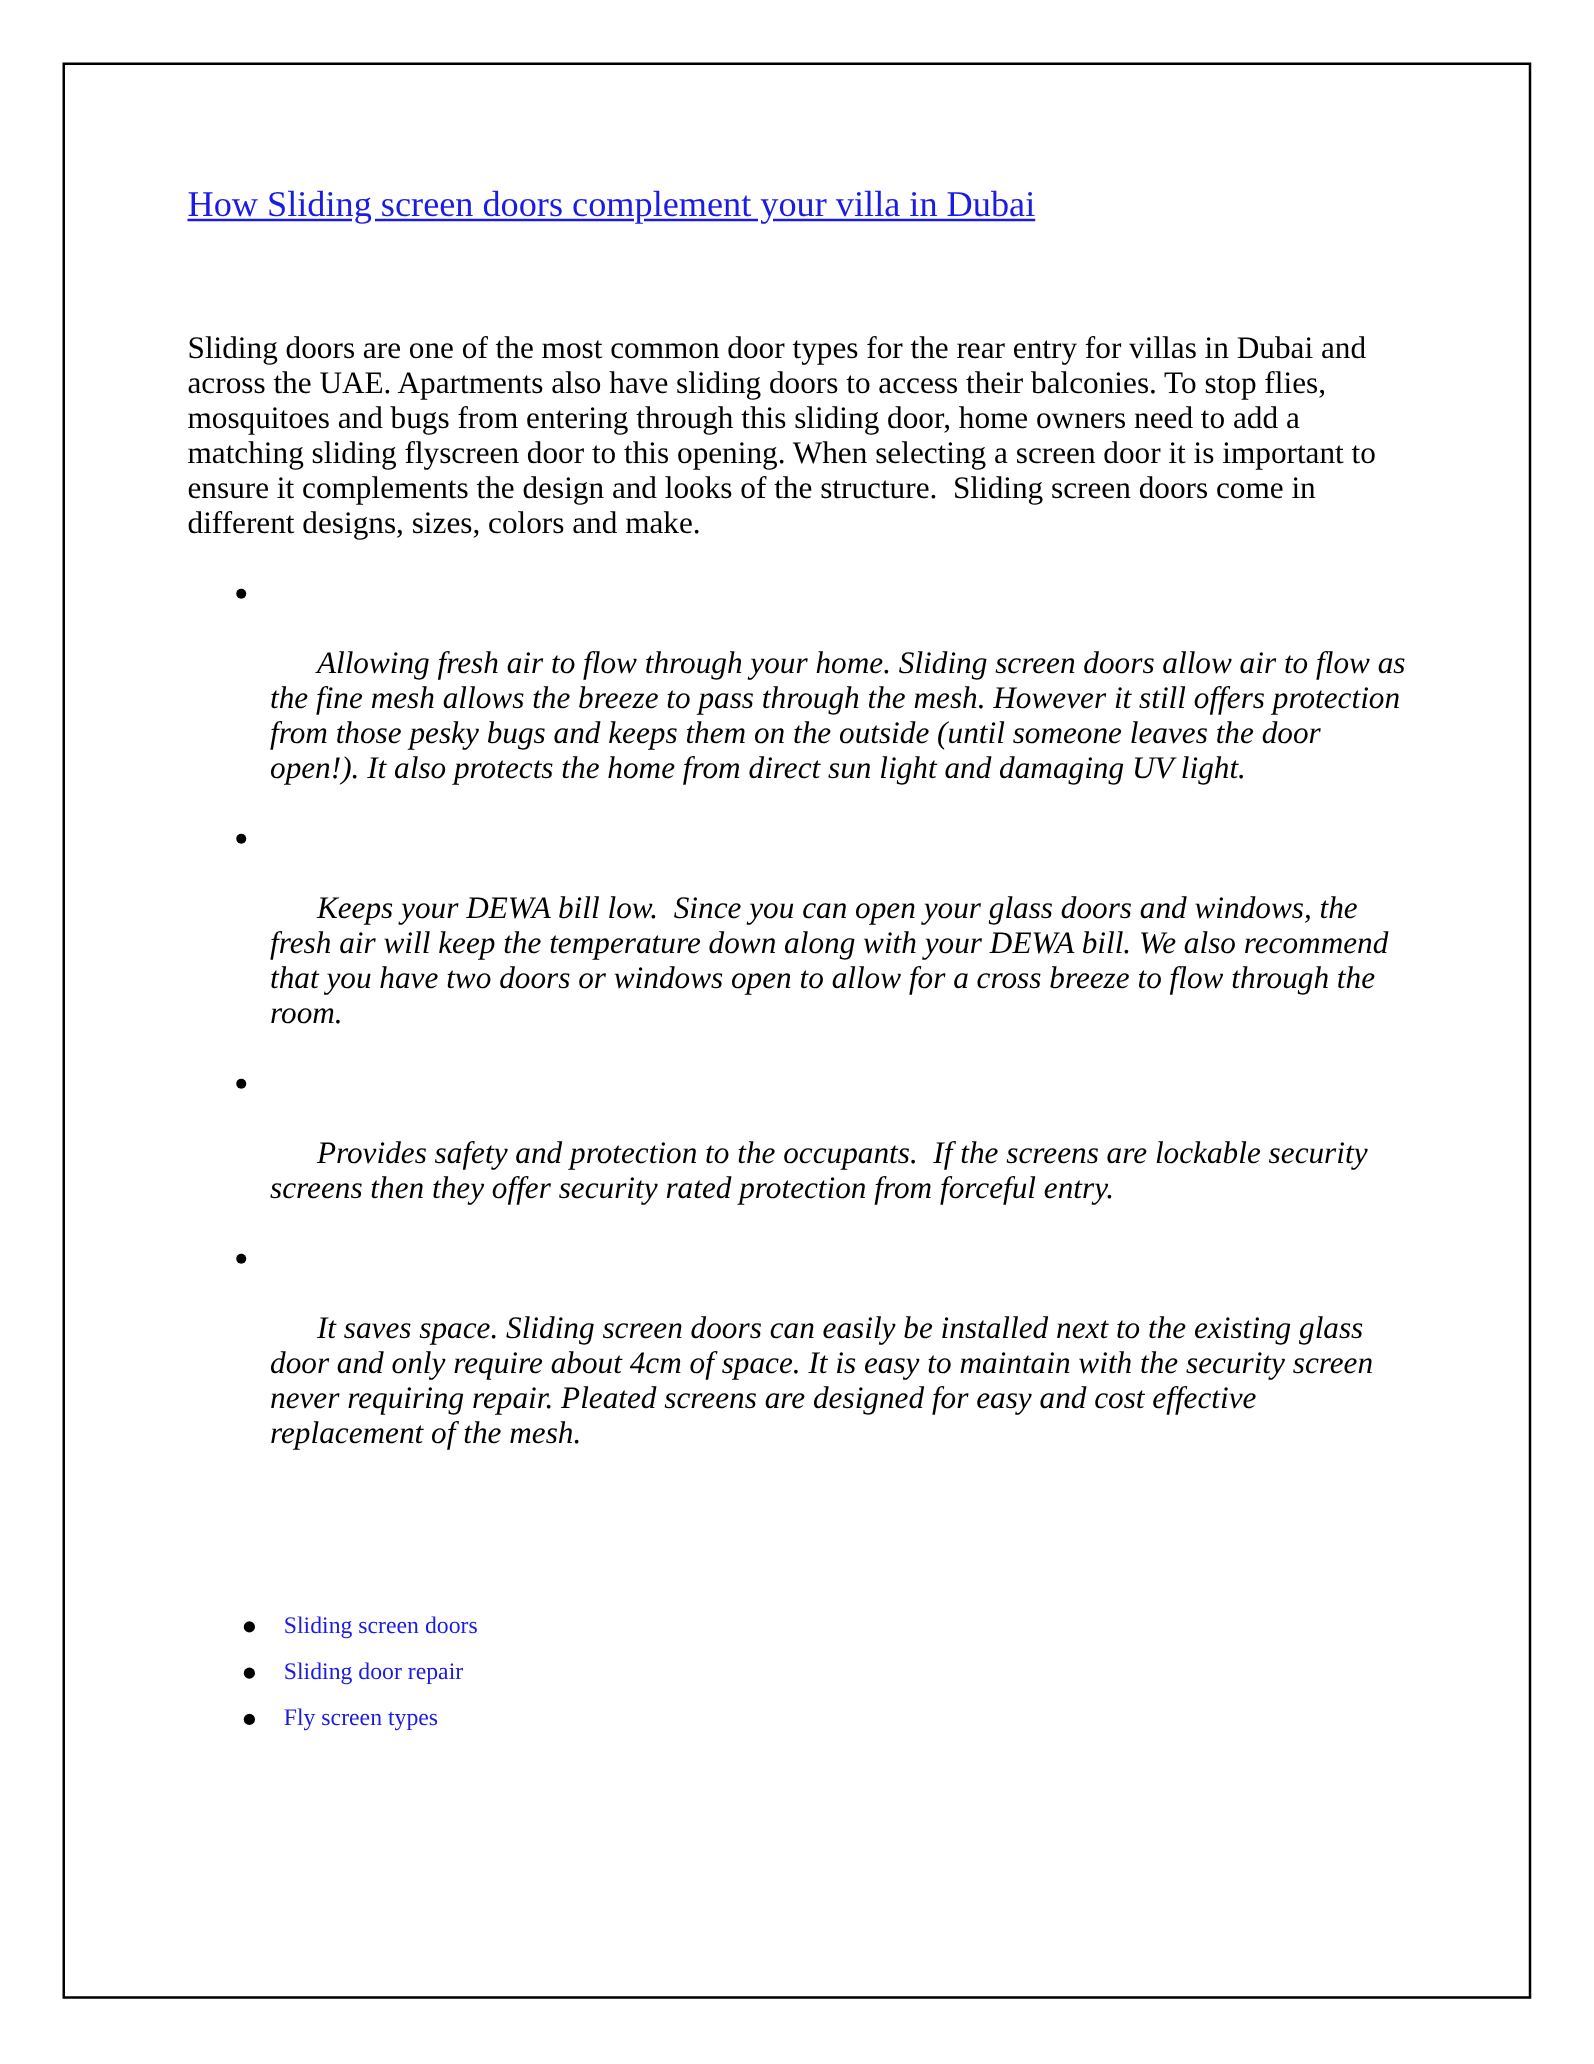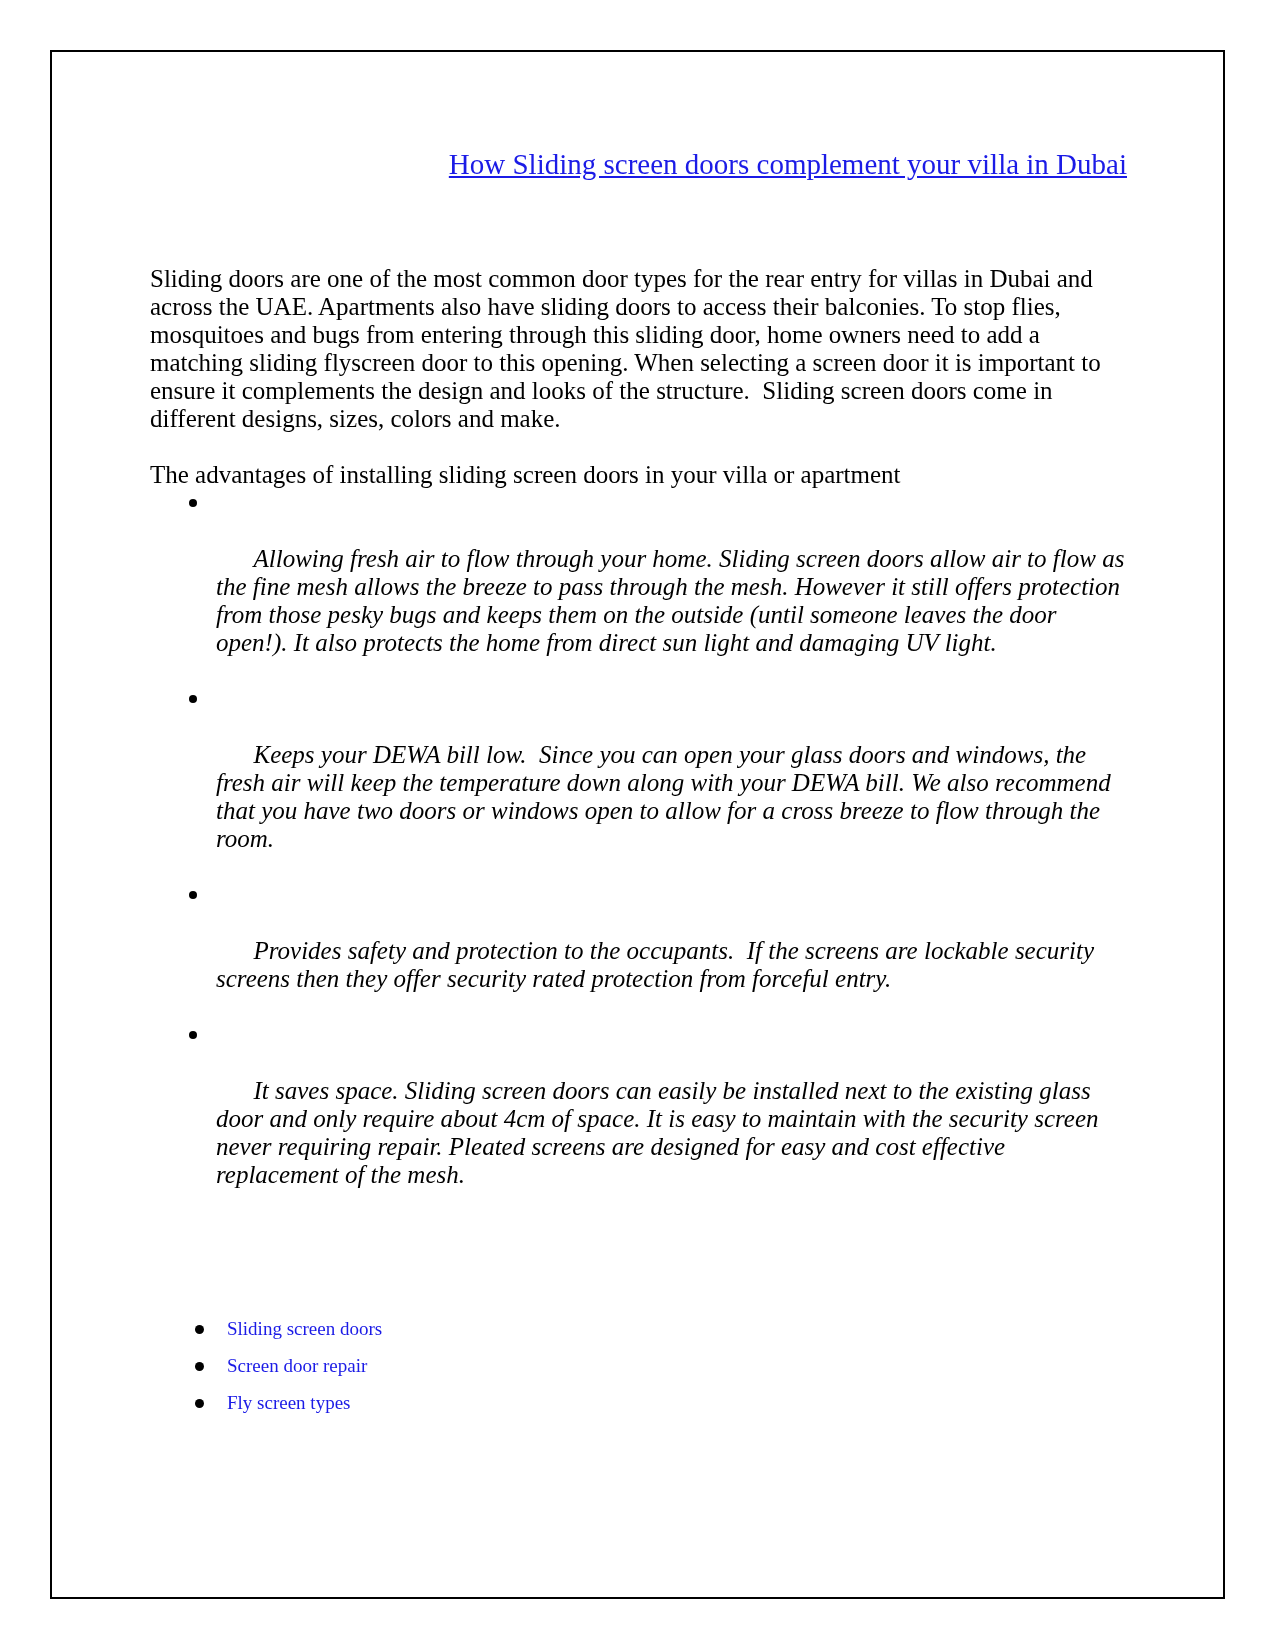--- a/index.html
+++ b/index.html
@@ -26,21 +26,21 @@
     position: absolute;
     left: 150px;
     top: 148px;
     width: 977px;
     font-size: 25px;
     line-height: 28px;
   }
   .doc-title {
     display: block;
     margin: 0 0 84px 0;
-    text-align: right;
+    text-align: left;
     font-size: 29px;
     line-height: 33px;
     font-weight: normal;
     color: var(--link-blue);
     text-decoration: underline;
     cursor: pointer;
   }
   .para {
     margin: 0;
     white-space: pre-wrap;
@@ -94,21 +94,20 @@
 <body>
 
 <div class="page-border"></div>
 
 <div class="content">
 
   <a class="doc-title">How Sliding screen doors complement your villa in Dubai</a>
 
   <p class="para intro-para">Sliding doors are one of the most common door types for the rear entry for villas in Dubai and across the UAE. Apartments also have sliding doors to access their balconies. To stop flies, mosquitoes and bugs from entering through this sliding door, home owners need to add a matching sliding flyscreen door to this opening. When selecting a screen door it is important to ensure it complements the design and looks of the structure.  Sliding screen doors come in different designs, sizes, colors and make.</p>
 
-  <p class="para">The advantages of installing sliding screen doors in your villa or apartment</p>
 
 
   <ul class="advantages">
     <li>
       <span class="bullet"></span>
       <span>Allowing fresh air to flow through your home. Sliding screen doors allow air to flow as the fine mesh allows the breeze to pass through the mesh. However it still offers protection from those pesky bugs and keeps them on the outside (until someone leaves the door open!). It also protects the home from direct sun light and damaging UV light.</span>
     </li>
     <li>
       <span class="bullet"></span>
       <span>Keeps your DEWA bill low.  Since you can open your glass doors and windows, the fresh air will keep the temperature down along with your DEWA bill. We also recommend that you have two doors or windows open to allow for a cross breeze to flow through the room.</span>
@@ -123,21 +122,21 @@
     </li>
   </ul>
 
   <ul class="links-list">
     <li>
       <span class="bullet"></span>
       <a class="doc-link">Sliding screen doors</a>
     </li>
     <li>
       <span class="bullet"></span>
-      <a class="doc-link">Screen door repair</a>
+      <a class="doc-link">Sliding door repair</a>
     </li>
     <li>
       <span class="bullet"></span>
       <a class="doc-link">Fly screen types</a>
     </li>
   </ul>
 
 </div>
 
 </body></html>

